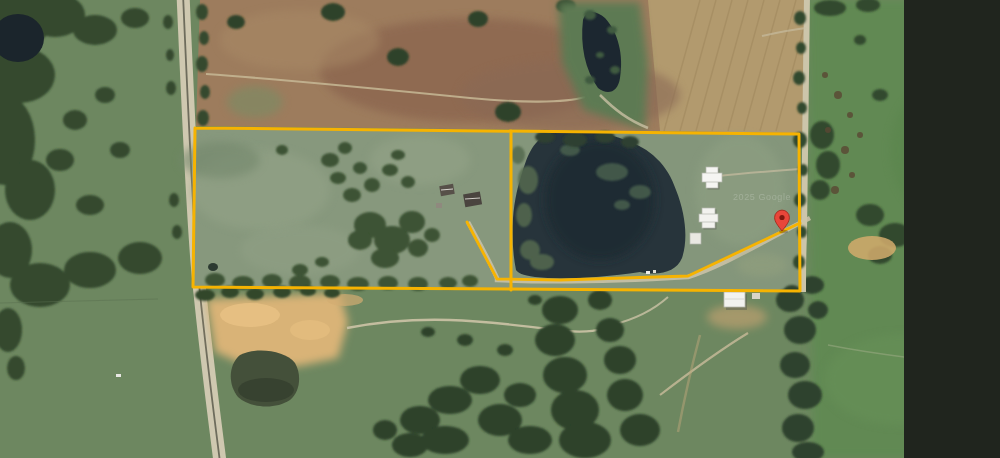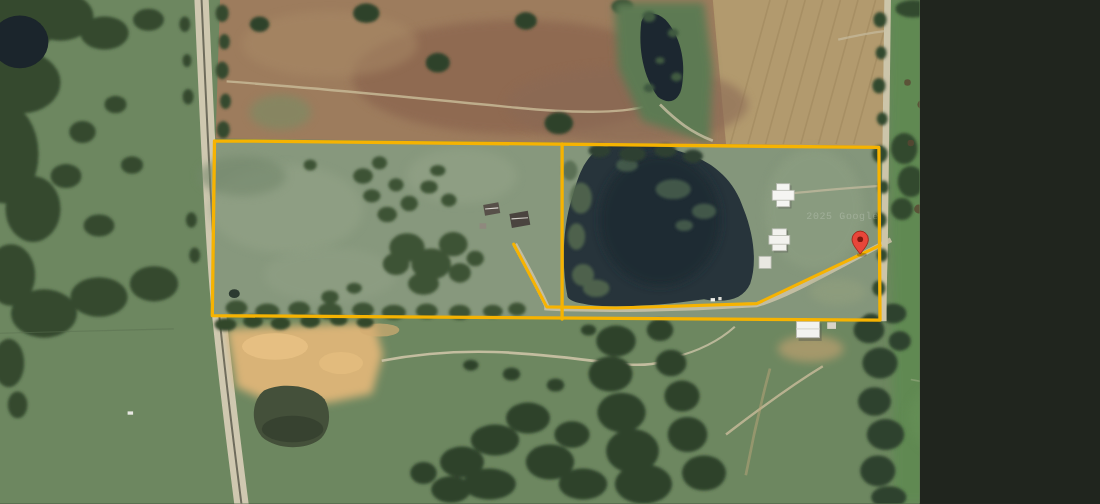--- a/index.html
+++ b/index.html
@@ -1,18 +1,18 @@
 <!DOCTYPE html>
 <html><head>
 <meta charset="utf-8">
 <style>
   html,body{margin:0;padding:0;background:#20251e;}
   .viewport{
-    position:relative;width:836px;height:458px;overflow:hidden;
-    background:#6d8760;font-family:Liberation Mono, monospace;
+    position:relative;width:904px;height:458px;overflow:hidden;
+    background:#6d8760;font-family:Liberation Sans, sans-serif;
   }
   .viewport svg{position:absolute;left:0;top:0;display:block;}
   .terrain{z-index:1;}
   .overlay{z-index:3;}
   .boundary-line{fill:none;stroke-width:3;stroke-linejoin:round;stroke-linecap:round;}
   .driveway-line{fill:none;stroke-width:2.8;stroke-linejoin:round;stroke-linecap:round;}
   .pin-body{stroke:#9c2317;stroke-width:.8;}
   .watermark{
     position:absolute;left:733px;top:192px;z-index:4;
     font-size:9px;letter-spacing:.6px;color:rgba(255,255,255,.20);

